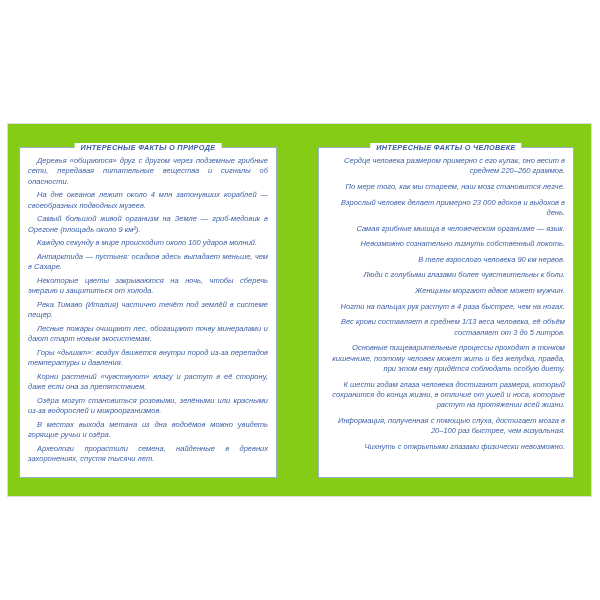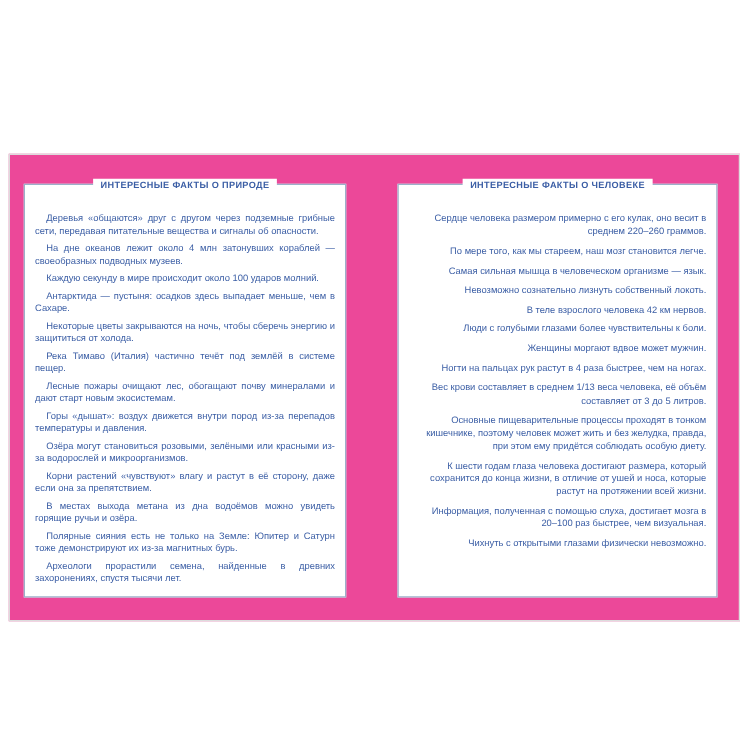--- a/index.html
+++ b/index.html
@@ -12,38 +12,38 @@
   body{
     width:600px;height:600px;
     background:var(--background,#fff);
     font-family:"Liberation Sans", sans-serif;
     overflow:hidden;
   }
   *{box-sizing:border-box;}
   .canvas{position:relative;width:600px;height:600px;background:var(--background,#fff);}
   .sheet{
     position:absolute;left:7px;top:123px;width:585px;height:374px;
-    background:#ec4899;border:1px solid var(--sheet-border,#dcdcdc);
+    background:#84cc16;border:1px solid var(--sheet-border,#dcdcdc);font-style:italic;
   }
   .panel{
     position:absolute;top:23px;height:331px;
     border:1px solid var(--panel-border,#9cb0ca);
     background:#fff;
   }
   .panel-left{left:11px;width:258px;}
   .panel-right{left:310px;width:256px;}
   .panel-title{
     position:absolute;top:-5px;left:50%;transform:translateX(-50%);
     background:#fff;padding:0 6px;white-space:nowrap;
     font-size:7.3px;line-height:9px;font-weight:bold;letter-spacing:.3px;
     color:var(--ink,#3b5ea5);
   }
   .facts{
     position:absolute;left:0;right:0;top:0;bottom:0;
-    padding:8px 8px 5px 8px;overflow:hidden;margin-top:14px;
+    padding:8px 8px 5px 8px;overflow:hidden;
   }
   .facts p{
     margin:0 0 3.2px 0;
     text-indent:9px;
     font-size:7.5px;line-height:10.4px;
     color:var(--ink,#3b5ea5);
   }
   .facts-left p{text-align:justify;}
   .facts-right p{margin-bottom:5.2px;text-align:right;}
 </style>
@@ -51,42 +51,43 @@
 <body>
 
 <div class="canvas">
   <div class="sheet">
 
     <section class="panel panel-left">
       <span class="panel-title">ИНТЕРЕСНЫЕ ФАКТЫ О ПРИРОДЕ</span>
       <div class="facts facts-left">
           <p>Деревья «общаются» друг с другом через подземные грибные сети, передавая питательные вещества и сигналы об опасности.</p>
           <p>На дне океанов лежит около 4 млн затонувших кораблей — своеобразных подводных музеев.</p>
+          <p>Самый большой живой организм на Земле — гриб-медовик в Орегоне (площадь около 9 км²).</p>
           <p>Каждую секунду в мире происходит около 100 ударов молний.</p>
           <p>Антарктида — пустыня: осадков здесь выпадает меньше, чем в Сахаре.</p>
           <p>Некоторые цветы закрываются на ночь, чтобы сберечь энергию и защититься от холода.</p>
           <p>Река Тимаво (Италия) частично течёт под землёй в системе пещер.</p>
           <p>Лесные пожары очищают лес, обогащают почву минералами и дают старт новым экосистемам.</p>
           <p>Горы «дышат»: воздух движется внутри пород из-за перепадов температуры и давления.</p>
+          <p>Корни растений «чувствуют» влагу и растут в её сторону, даже если она за препятствием.</p>
           <p>Озёра могут становиться розовыми, зелёными или красными из-за водорослей и микроорганизмов.</p>
-          <p>Корни растений «чувствуют» влагу и растут в её сторону, даже если она за препятствием.</p>
           <p>В местах выхода метана из дна водоёмов можно увидеть горящие ручьи и озёра.</p>
-          <p>Полярные сияния есть не только на Земле: Юпитер и Сатурн тоже демонстрируют их из-за магнитных бурь.</p>
           <p>Археологи прорастили семена, найденные в древних захоронениях, спустя тысячи лет.</p>
         </div>
     </section>
 
     <section class="panel panel-right">
       <span class="panel-title">ИНТЕРЕСНЫЕ ФАКТЫ О ЧЕЛОВЕКЕ</span>
       <div class="facts facts-right">
           <p>Сердце человека размером примерно с его кулак, оно весит в среднем 220–260 граммов.</p>
           <p>По мере того, как мы стареем, наш мозг становится легче.</p>
-          <p>Самая сильная мышца в человеческом организме — язык.</p>
+          <p>Взрослый человек делает примерно 23 000 вдохов и выдохов в день.</p>
+          <p>Самая грибные мышца в человеческом организме — язык.</p>
           <p>Невозможно сознательно лизнуть собственный локоть.</p>
-          <p>В теле взрослого человека 42 км нервов.</p>
+          <p>В теле взрослого человека 90 км нервов.</p>
           <p>Люди с голубыми глазами более чувствительны к боли.</p>
           <p>Женщины моргают вдвое может мужчин.</p>
           <p>Ногти на пальцах рук растут в 4 раза быстрее, чем на ногах.</p>
           <p>Вес крови составляет в среднем 1/13 веса человека, её объём составляет от 3 до 5 литров.</p>
           <p>Основные пищеварительные процессы проходят в тонком кишечнике, поэтому человек может жить и без желудка, правда, при этом ему придётся соблюдать особую диету.</p>
           <p>К шести годам глаза человека достигают размера, который сохранится до конца жизни, в отличие от ушей и носа, которые растут на протяжении всей жизни.</p>
           <p>Информация, полученная с помощью слуха, достигает мозга в 20–100 раз быстрее, чем визуальная.</p>
           <p>Чихнуть с открытыми глазами физически невозможно.</p>
         </div>
     </section>

